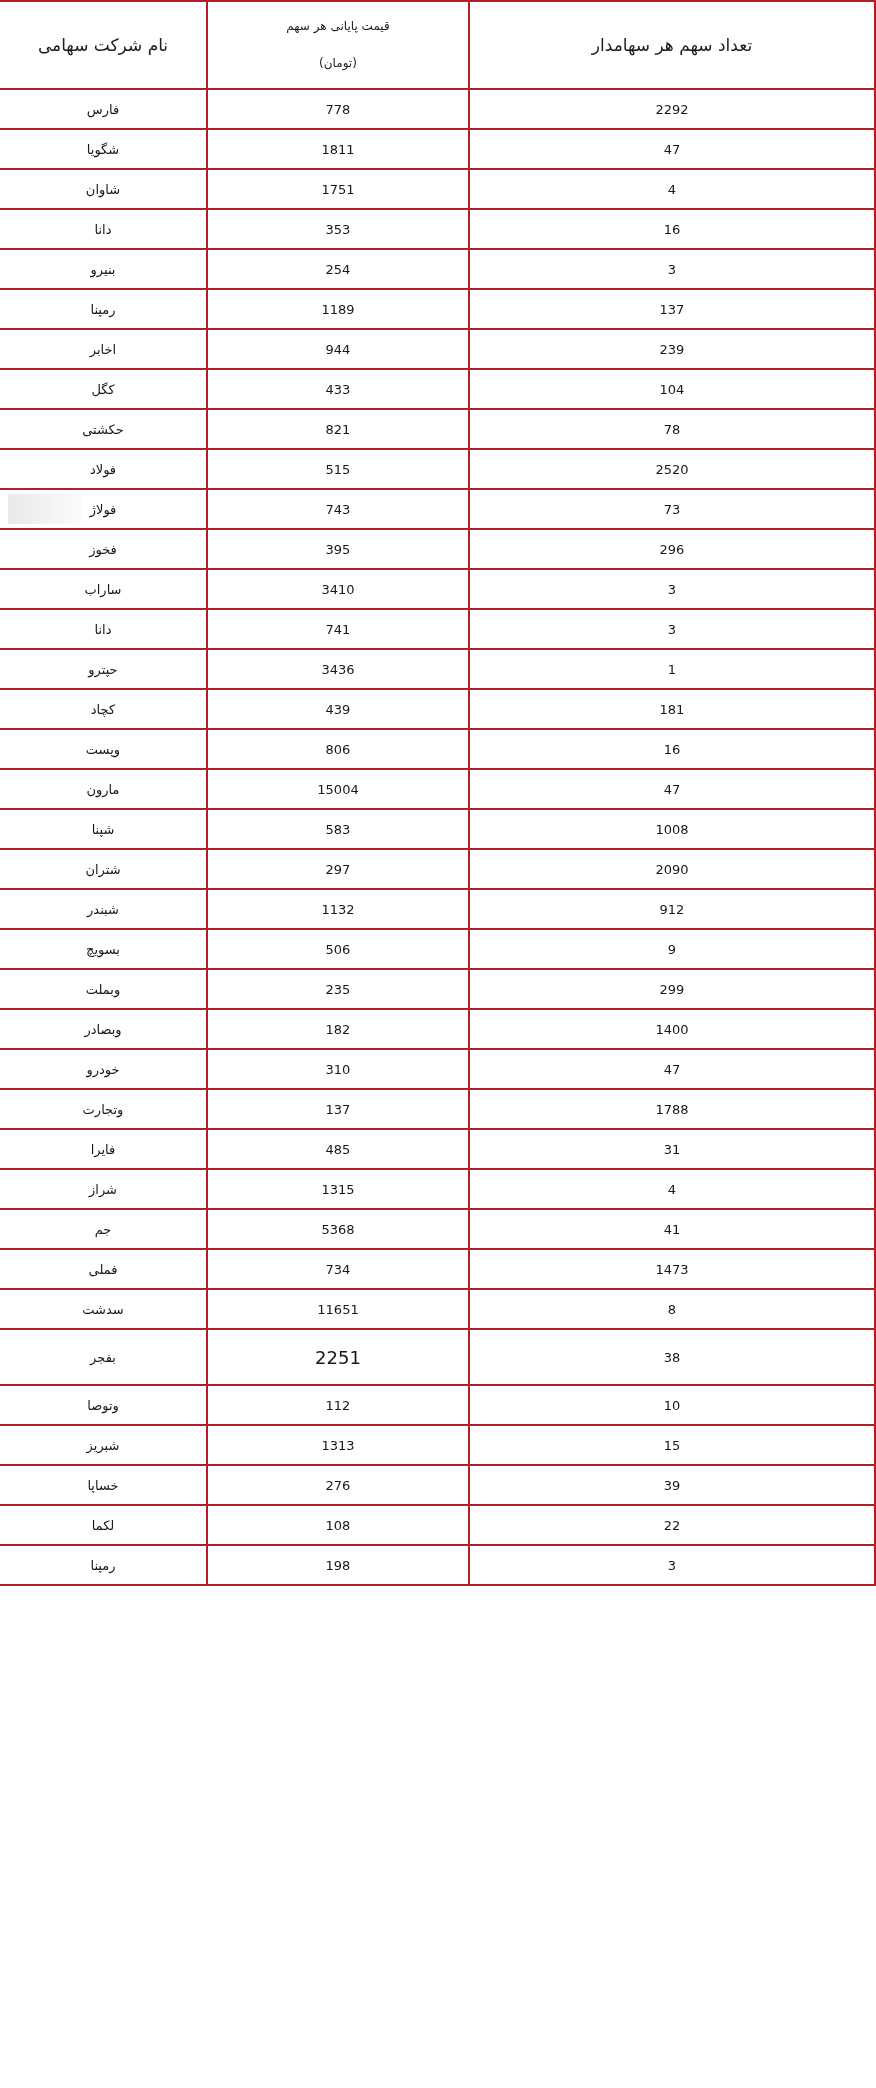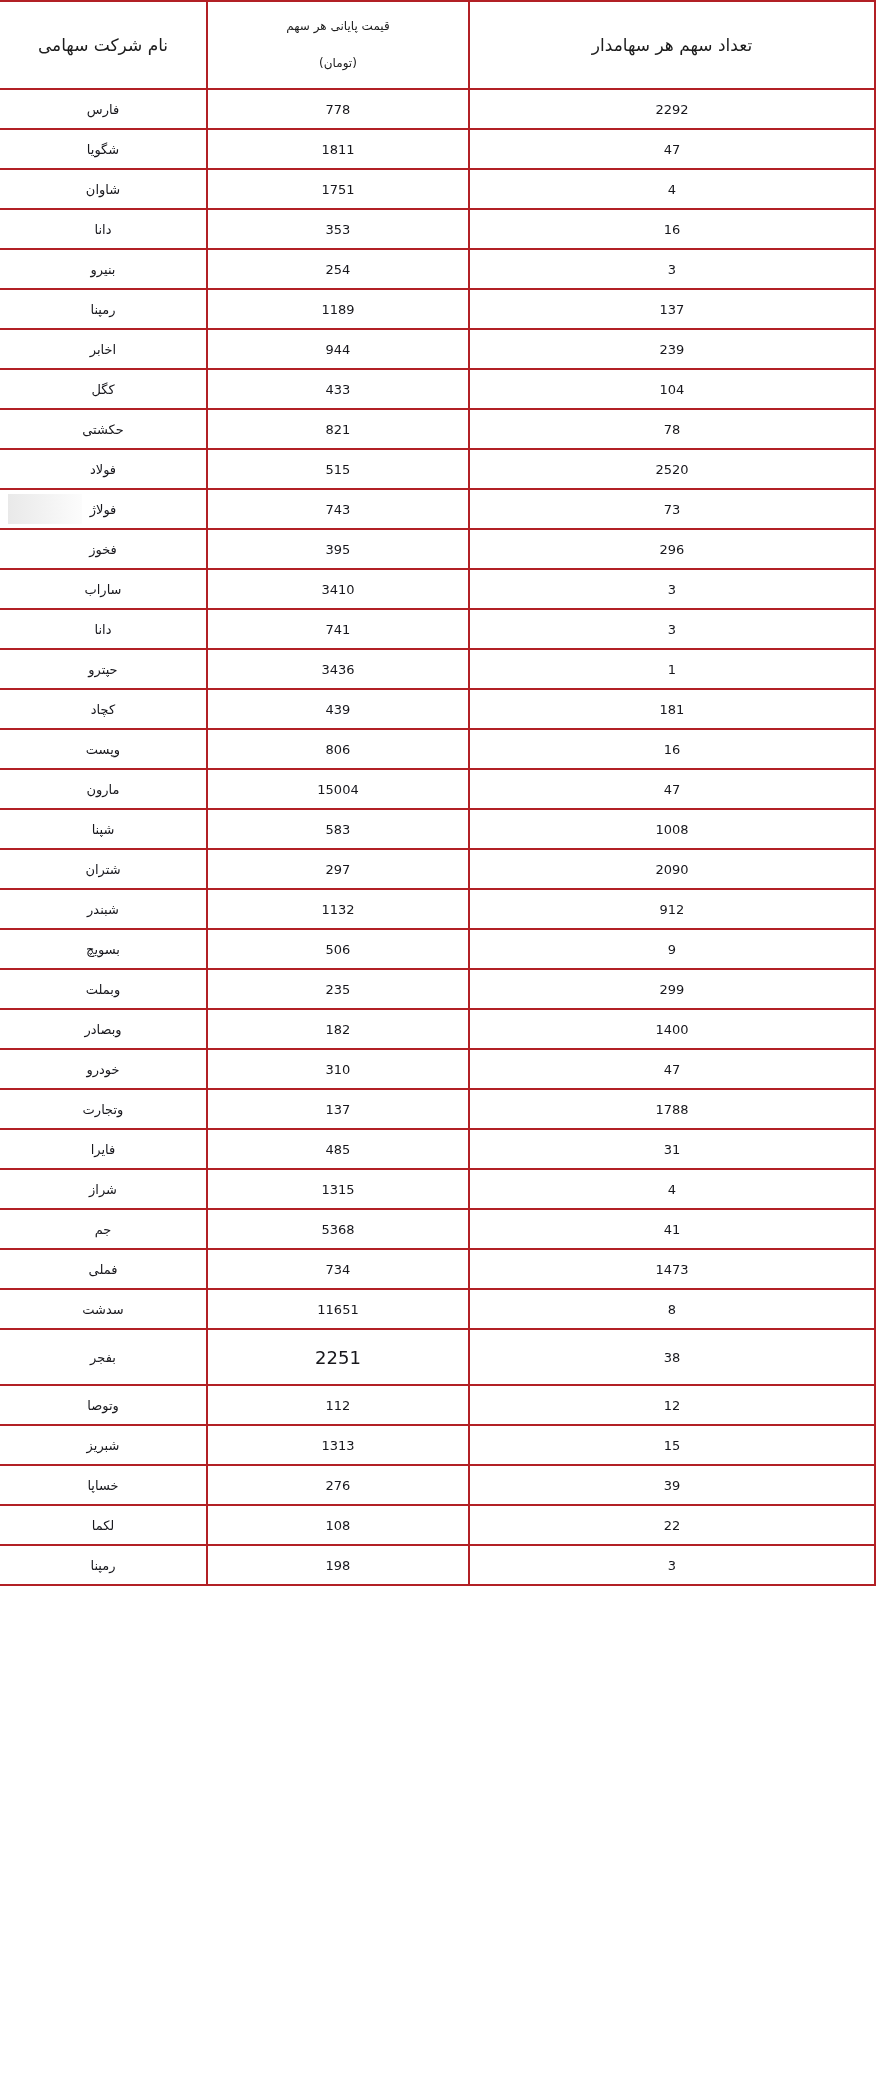--- a/index.html
+++ b/index.html
@@ -281,21 +281,21 @@
           <td class="cell-count">8</td>
           <td class="cell-price">11651</td>
           <td class="cell-name">سدشت</td>
         </tr>
         <tr class="row-tall">
           <td class="cell-count">38</td>
           <td class="cell-price">2251</td>
           <td class="cell-name">بفجر</td>
         </tr>
         <tr>
-          <td class="cell-count">12</td>
+          <td class="cell-count">10</td>
           <td class="cell-price">112</td>
           <td class="cell-name">وتوصا</td>
         </tr>
         <tr>
           <td class="cell-count">15</td>
           <td class="cell-price">1313</td>
           <td class="cell-name">شبریز</td>
         </tr>
         <tr>
           <td class="cell-count">39</td>

